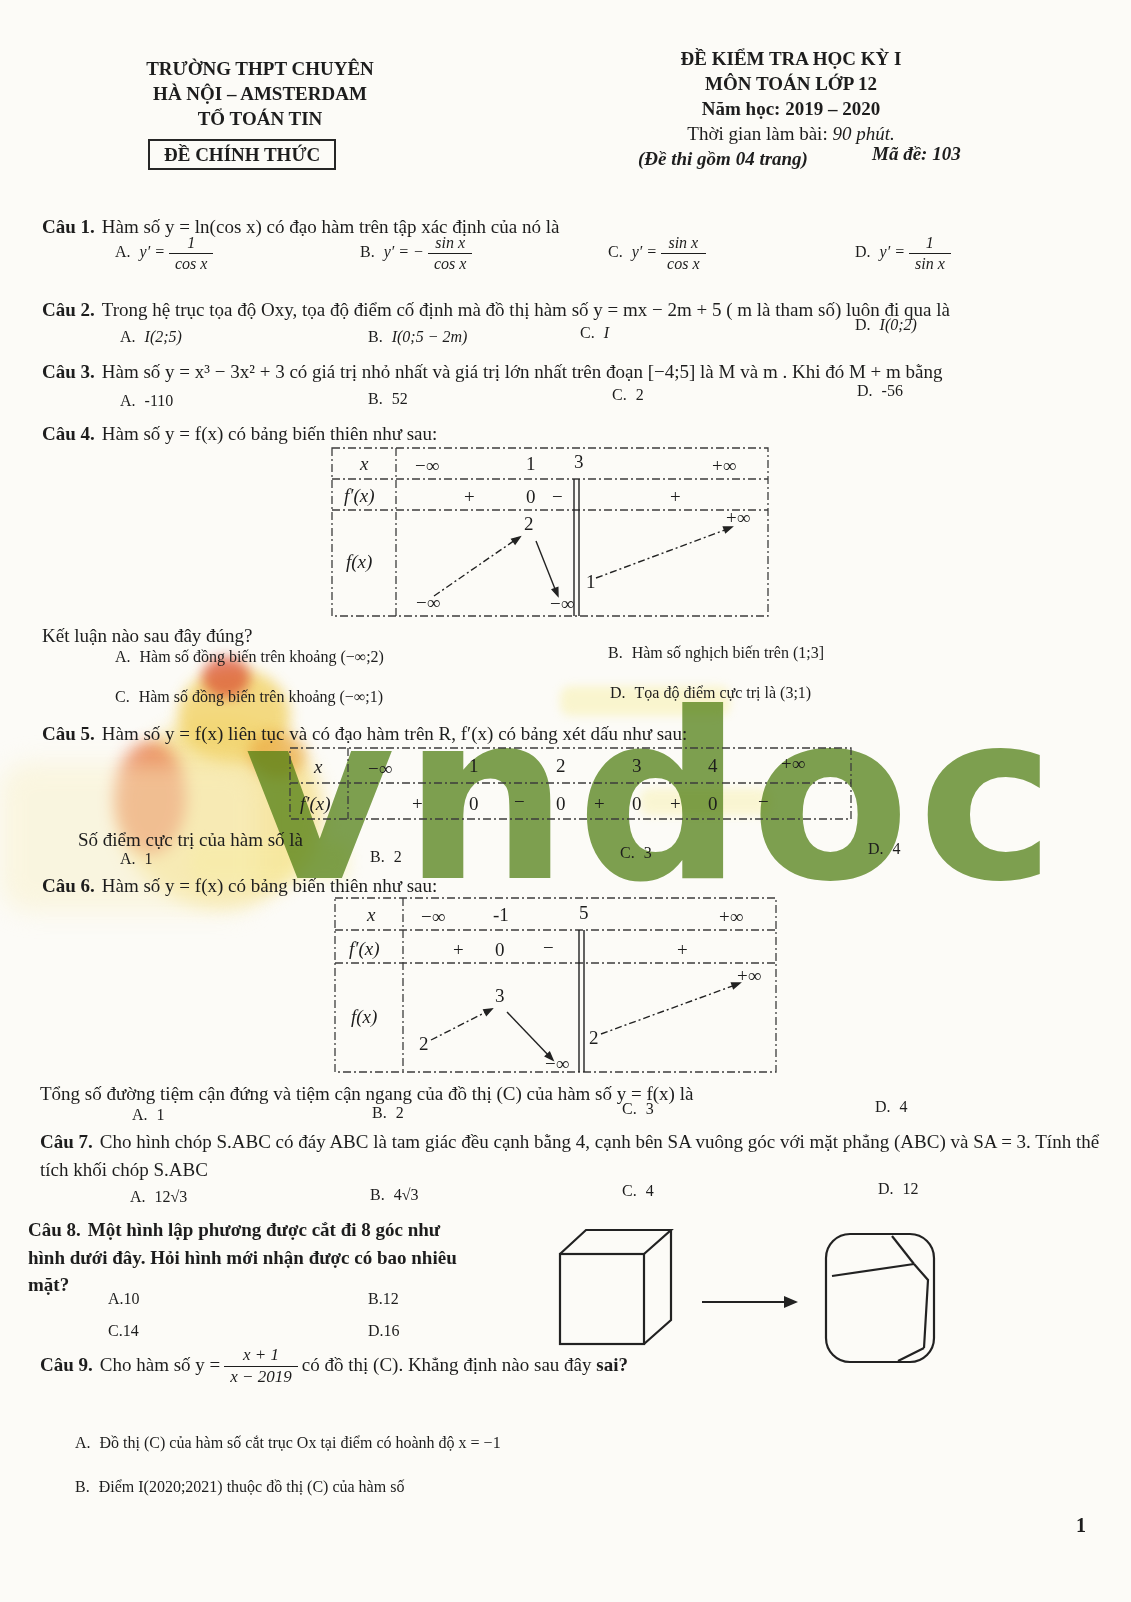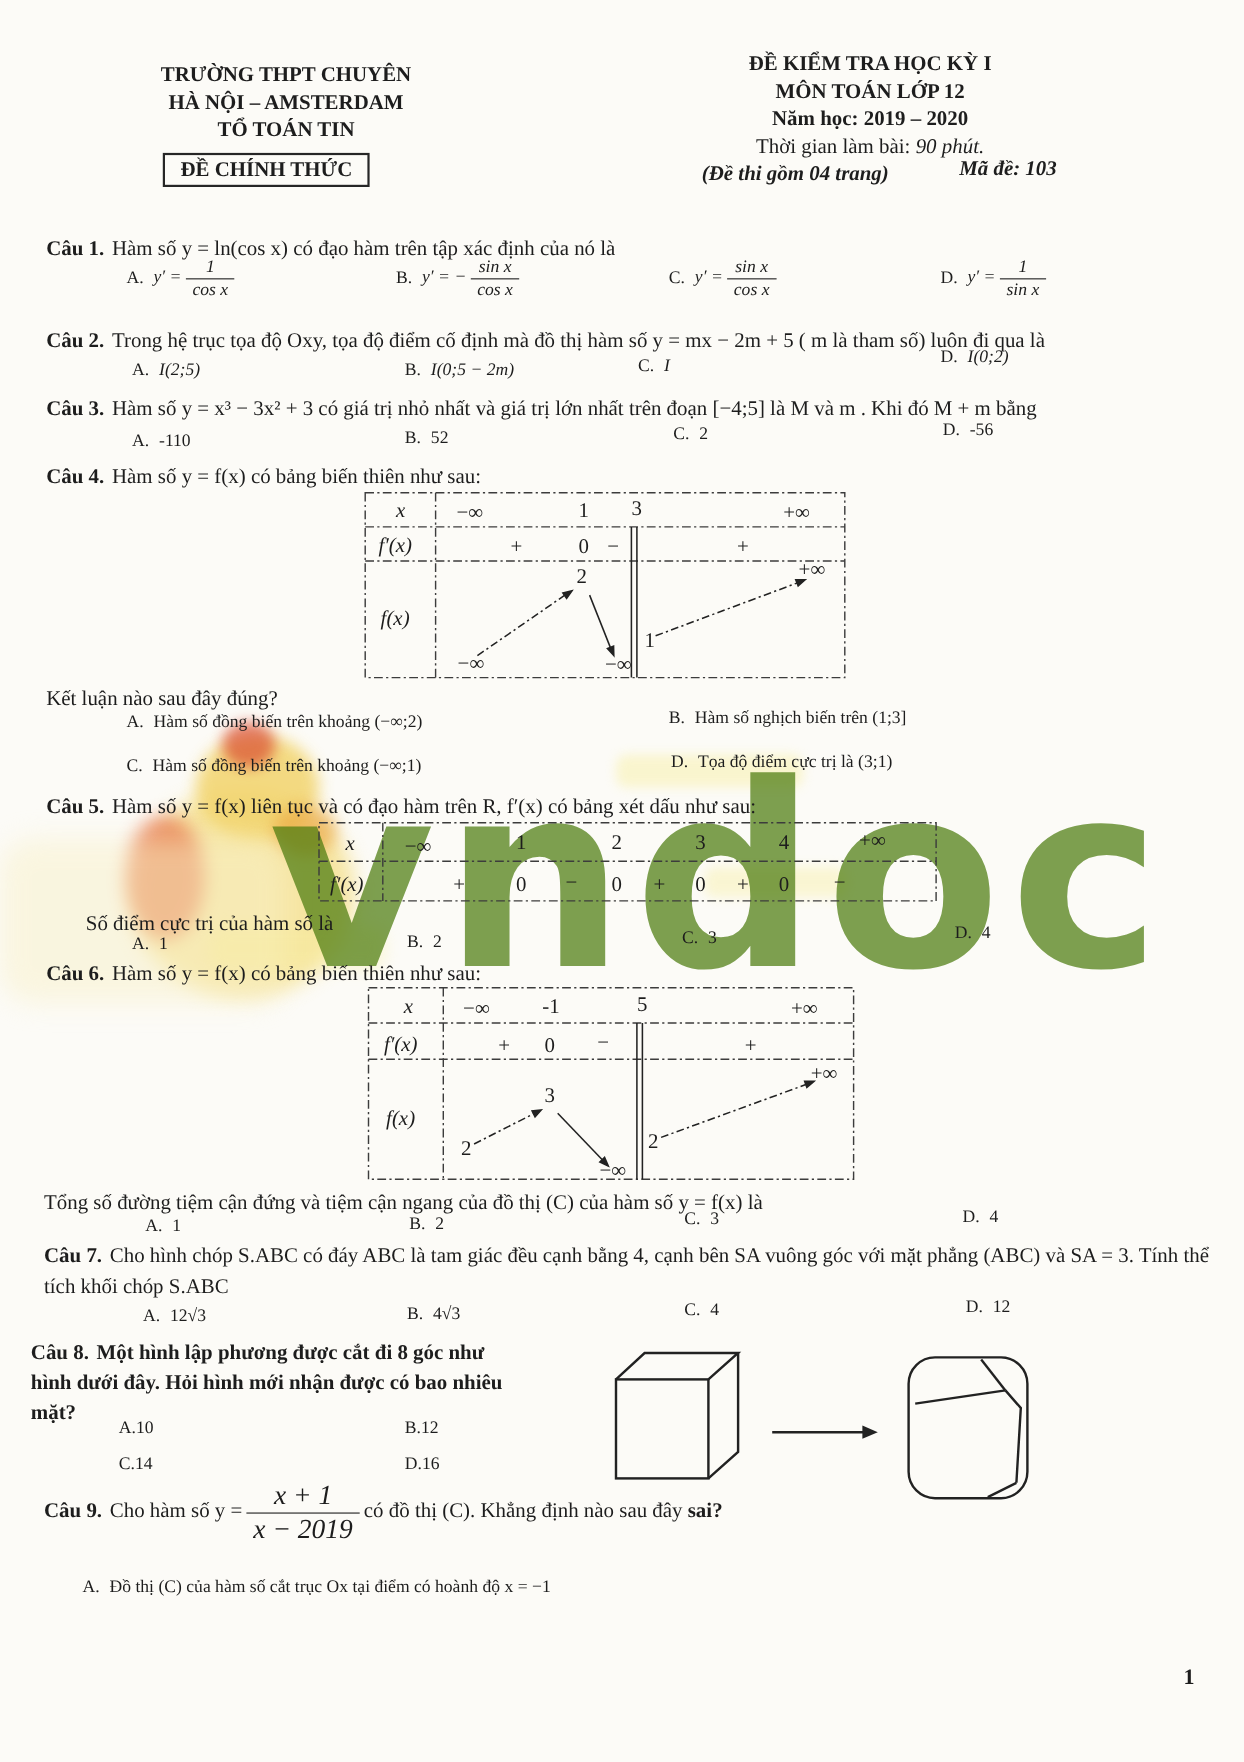--- a/index.html
+++ b/index.html
@@ -326,22 +326,25 @@
           <rect x="286" y="12" width="108" height="128" rx="24"></rect>
           <path d="M292,54 L374,42"></path>
           <path d="M352,14 L374,42"></path>
           <path d="M374,42 L388,58 L384,126"></path>
           <path d="M384,126 L358,139"></path>
         </g>
       </g>
     </svg>
 
     <div class="stem abs" style="left:40px;top:1346px;white-space:nowrap;">
-      <span class="qnum">Câu 9.</span><span>Cho hàm số y =</span><span class="frac" style="font-size:25px;"><span class="fn">x + 1</span><span class="fd">x − 2019</span></span><span>có đồ thị (C). Khẳng định nào sau đây</span> <span class="b">sai?</span>
+      <span class="qnum">Câu 9.</span><span>Cho hàm số y =</span><span class="frac" style="font-size:17px;"><span class="fn">x + 1</span><span class="fd">x − 2019</span></span><span>có đồ thị (C). Khẳng định nào sau đây</span> <span class="b">sai?</span>
     </div>
     <div class="opt" style="left:75px;top:1434px;">
       <span class="lbl">A.</span><span>Đồ thị (C) của hàm số cắt trục Ox tại điểm có hoành độ  x = −1</span>
     </div>
+    <div class="opt" style="left:75px;top:1478px;">
+      <span class="lbl">B.</span><span>Điểm I(2020;2021)  thuộc đồ thị (C) của hàm số</span>
+    </div>
 
     <div class="abs pageno" style="left:1076px;top:1514px;">1</div>
 
   </div>
 </div>
 
 </body></html>

